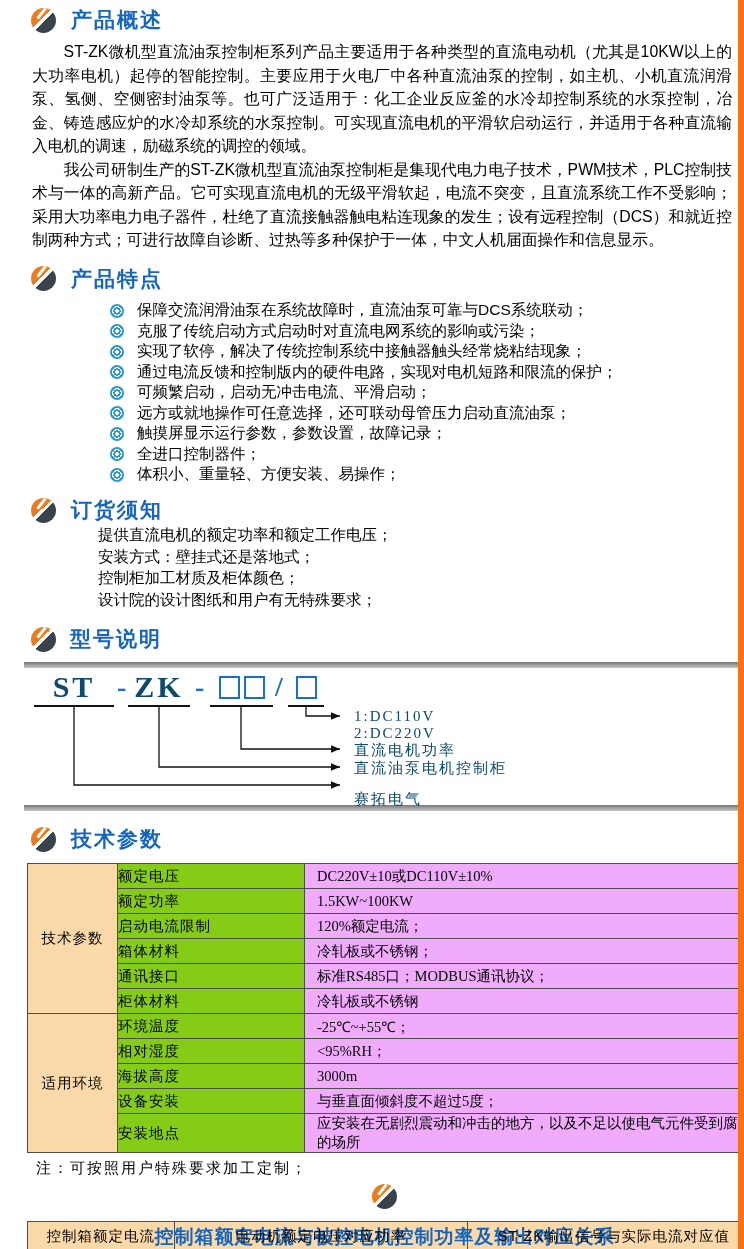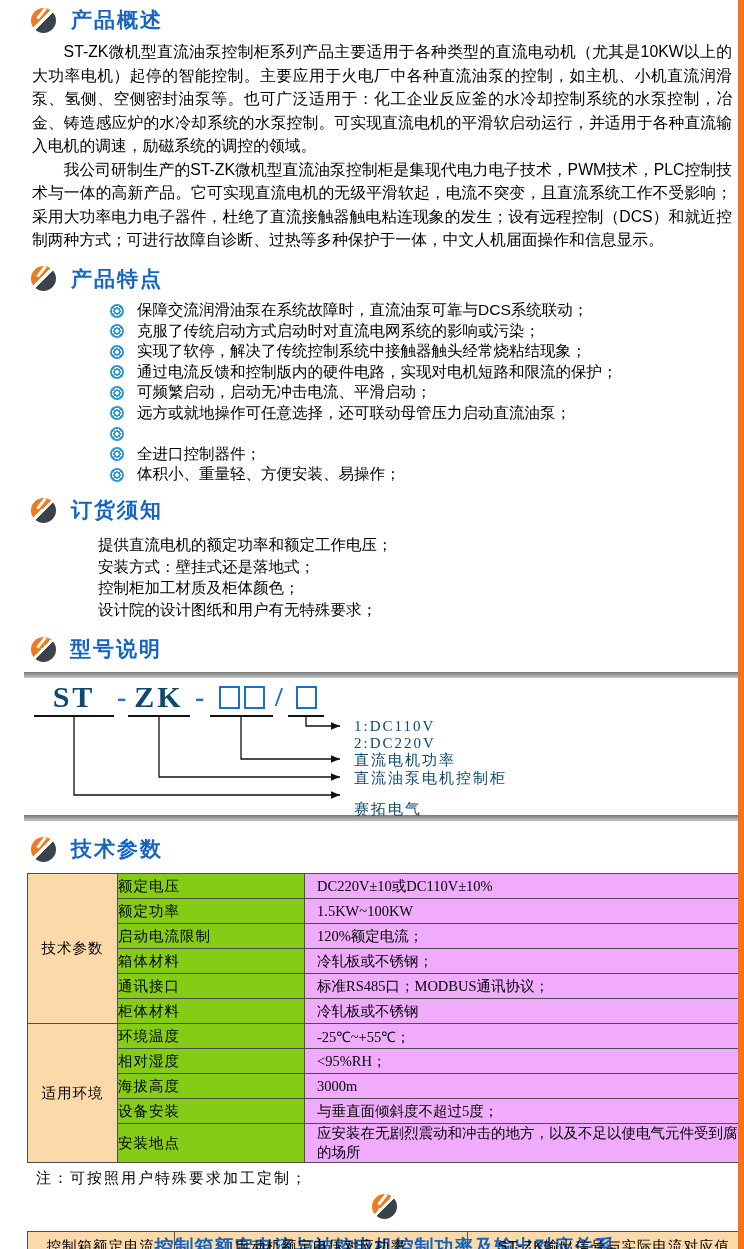--- a/index.html
+++ b/index.html
@@ -26,21 +26,21 @@
   .paras { margin-top:6px; padding:0 6px 0 8px; }
   .paras p { font-size:15.8px; line-height:23.5px; text-indent:2em; text-align:justify; }
   
   ul.features { margin-top:8px; list-style:none; padding-left:86px; }
   ul.features li { display:flex; align-items:center; gap:13px; height:20.5px; font-size:15.5px; }
   .ring {
     flex:0 0 14px; width:14px; height:14px; border-radius:50%;
     background:radial-gradient(closest-side,#ffffff 0 28%,#2a96d4 28% 52%,#ffffff 52% 70%,#2a96d4 70% 100%);
   }
   
-  ul.ordering { margin-top:10px; list-style:none; padding-left:74px; }
+  ul.ordering { list-style:none; padding-left:74px; }
   ul.ordering li { font-size:15.5px; line-height:21.5px; }
   
   .bar { height:6px; background:linear-gradient(#787878,#c6c6c6); }
   
   .diagram { position:relative; height:137px; }
   .code-group {
     position:absolute; top:2px; height:37px; text-align:center;
     border-bottom:2px solid #111;
     font-family:"Liberation Serif", serif; font-weight:bold;
     font-size:30px; color:#0c4a6e; letter-spacing:3px; line-height:34px;
@@ -102,20 +102,21 @@
     <li>
         <span class="ring"></span>
         <span>可频繁启动，启动无冲击电流、平滑启动；</span>
       </li>
     <li>
         <span class="ring"></span>
         <span>远方或就地操作可任意选择，还可联动母管压力启动直流油泵；</span>
       </li>
     <li>
         <span class="ring"></span>
+        <span>触摸屏显示运行参数，参数设置，故障记录；</span>
       </li>
     <li>
         <span class="ring"></span>
         <span>全进口控制器件；</span>
       </li>
     <li>
         <span class="ring"></span>
         <span>体积小、重量轻、方便安装、易操作；</span>
       </li>
   </ul>

